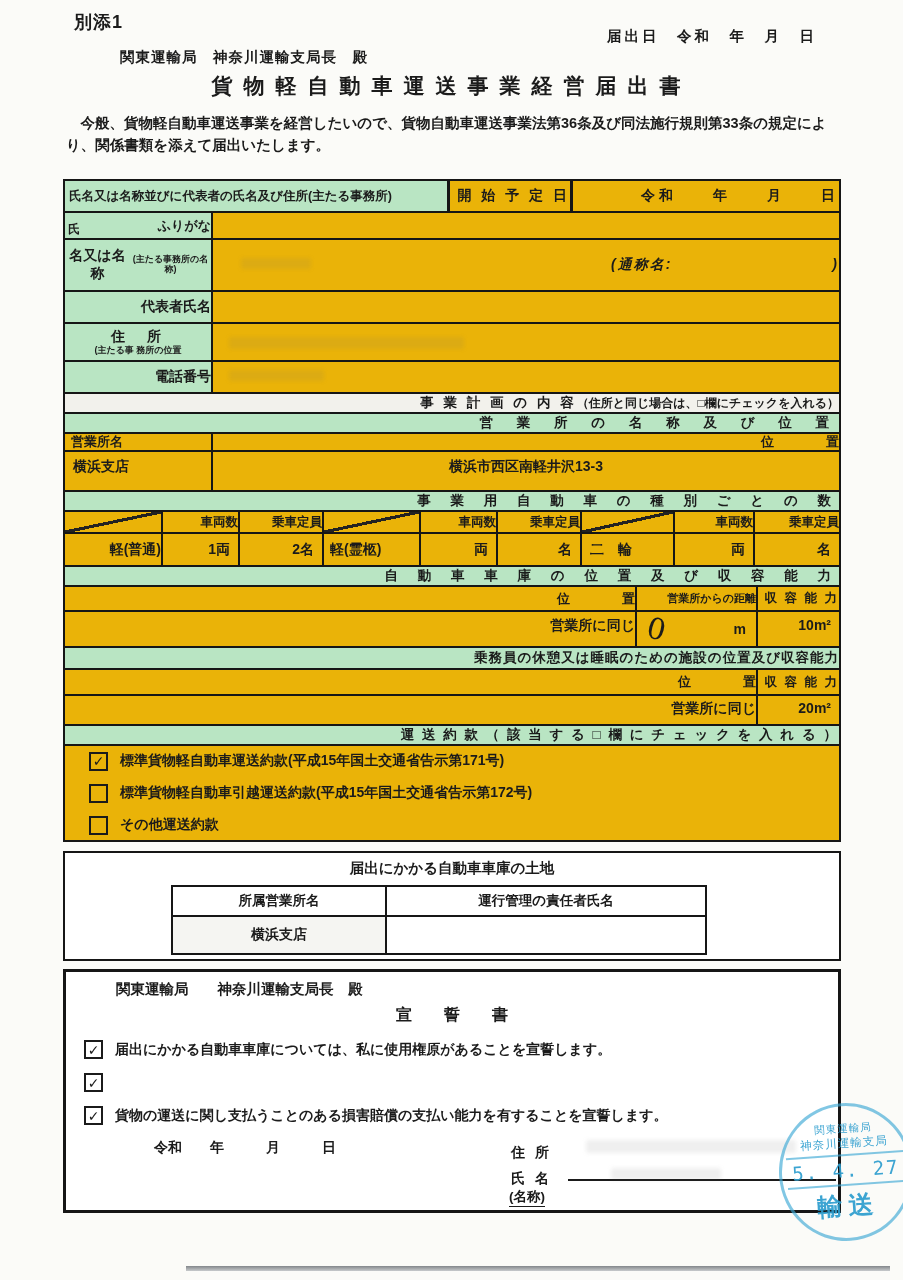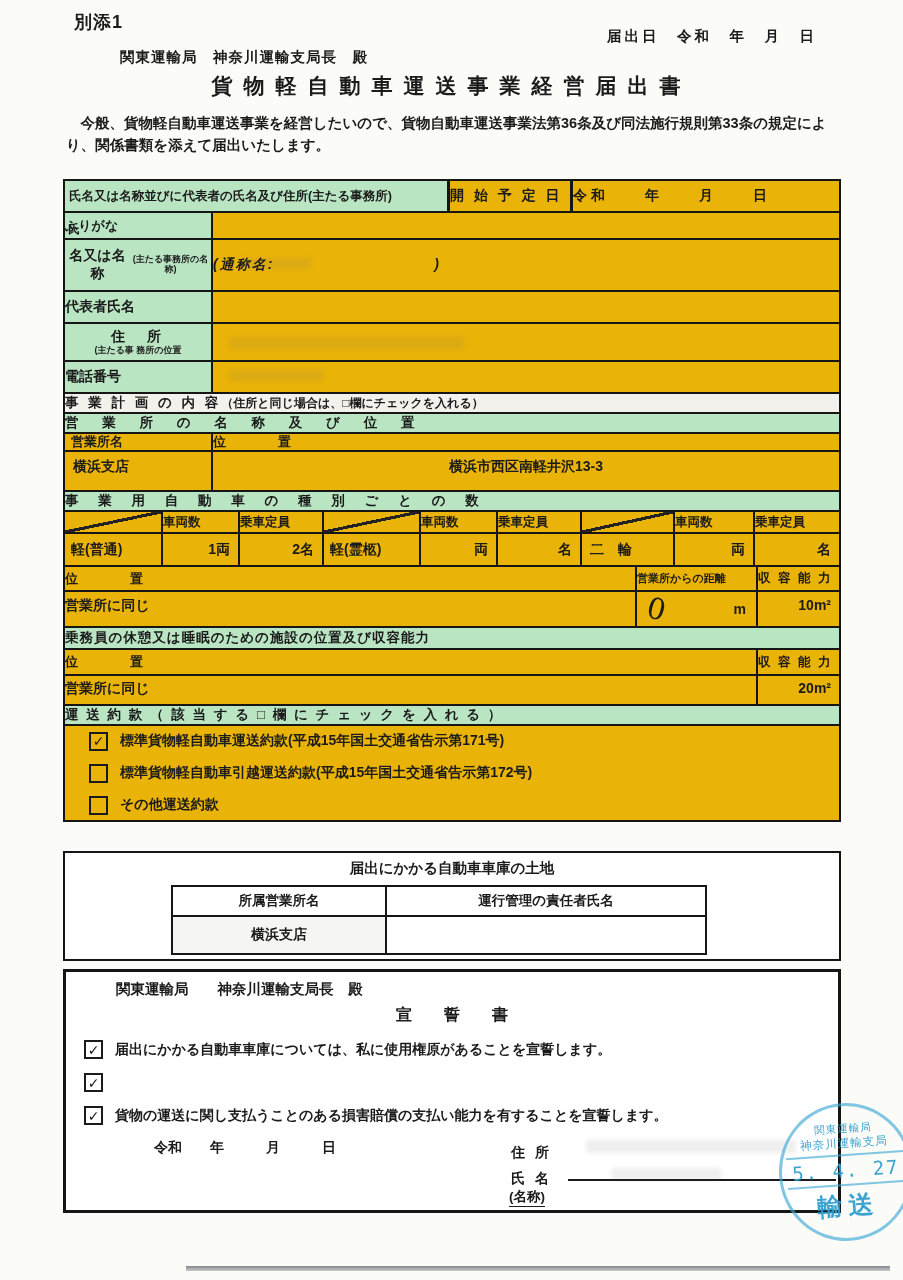--- a/index.html
+++ b/index.html
@@ -14,21 +14,21 @@
   .doc-title{left:0;top:72px;width:903px;text-align:center;font-size:21px;letter-spacing:11px;}
   .intro{left:66px;top:112px;width:782px;font-size:14.5px;line-height:1.55;font-weight:600;}
   
   .mainform{position:absolute;left:63px;top:179px;width:778px;border:2.5px solid #161616;background:#eab308;box-sizing:border-box;}
   .frow{display:flex;border-top:2px solid #161616;box-sizing:border-box;align-items:stretch;}
   .frow:first-child{border-top:none;}
   .fcell{box-sizing:border-box;border-left:2px solid #161616;display:flex;align-items:center;position:relative;}
   .fcell:first-child{border-left:none;}
   .green{background:#b9e5c3;}
   .gray{background:#f2f1ec;}
-  .cc{justify-content:flex-start;text-align:center;}
+  .cc{justify-content:flex-end;text-align:center;}
   .rr{justify-content:flex-end;text-align:right;padding-right:8px;}
   .sec{justify-content:center;text-align:center;font-weight:bold;font-size:13.5px;}
   .lblcol{width:146px;flex:none;}
   .diag{background-image:linear-gradient(to bottom right,transparent 46%,#222 46%,#222 54%,transparent 54%);}
   .chk{width:15px;height:15px;border:2px solid #1b1b1b;flex:none;display:inline-flex;align-items:center;justify-content:center;
        font-size:14px;line-height:1;margin-right:12px;font-weight:bold;}
   .chkline{display:flex;align-items:center;padding-left:24px;font-size:14px;font-weight:600;}
   .sub{font-size:9px;line-height:1.1;}
   .smudge{position:absolute;background:rgba(110,110,110,.11);filter:blur(2px);border-radius:2px;}
   .zero{display:inline-block;font-family:"DejaVu Serif",serif;font-size:29px;font-weight:400;transform:rotate(14deg);line-height:1;}
@@ -175,21 +175,21 @@
         </div>
       <div class="fcell diag" style="width:93px;flex:none;"></div>
       <div class="fcell cc" style="width:80px;flex:none;">
           <span class="b">車両数</span>
         </div>
       <div class="fcell cc" style="flex:1;">
           <span class="b">乗車定員</span>
         </div>
     </div>
     <div class="frow" style="height:33px;font-size:14px;">
-      <div class="fcell" style="width:96px;flex:none;padding-left:6px;">
+      <div class="fcell" style="width:96px;flex:none;padding-left:13px;justify-content:flex-end;">
           <span class="b">軽(普通)</span>
         </div>
       <div class="fcell rr" style="width:77px;flex:none;">
           <span class="b">1両</span>
         </div>
       <div class="fcell rr" style="width:84px;flex:none;">
           <span class="b">2名</span>
         </div>
       <div class="fcell" style="width:97px;flex:none;padding-left:6px;">
           <span class="b">軽(霊柩)</span>
@@ -204,20 +204,25 @@
           <span class="b">二　輪</span>
         </div>
       <div class="fcell rr" style="width:80px;flex:none;">
           <span class="b">両</span>
         </div>
       <div class="fcell rr" style="flex:1;">
           <span class="b">名</span>
         </div>
     </div>
 
+    <div class="frow green sec" style="height:20px;">
+      <div class="fcell cc" style="flex:1;border-left:none;">
+        <span class="b" style="letter-spacing:8px;font-size:13.5px;">自 動 車 車 庫 の 位 置 及 び 収 容 能 力</span>
+      </div>
+    </div>
     <div class="frow" style="height:25px;">
       <div class="fcell cc" style="width:570px;flex:none;">
           <span class="b" style="font-size:13px;">位　　　　置</span>
         </div>
       <div class="fcell cc" style="width:121px;flex:none;">
           <span class="b" style="font-size:11px;">営業所からの距離</span>
         </div>
       <div class="fcell cc" style="flex:1;">
           <span class="b" style="font-size:12.5px;letter-spacing:2px;">収 容 能 力</span>
         </div>

